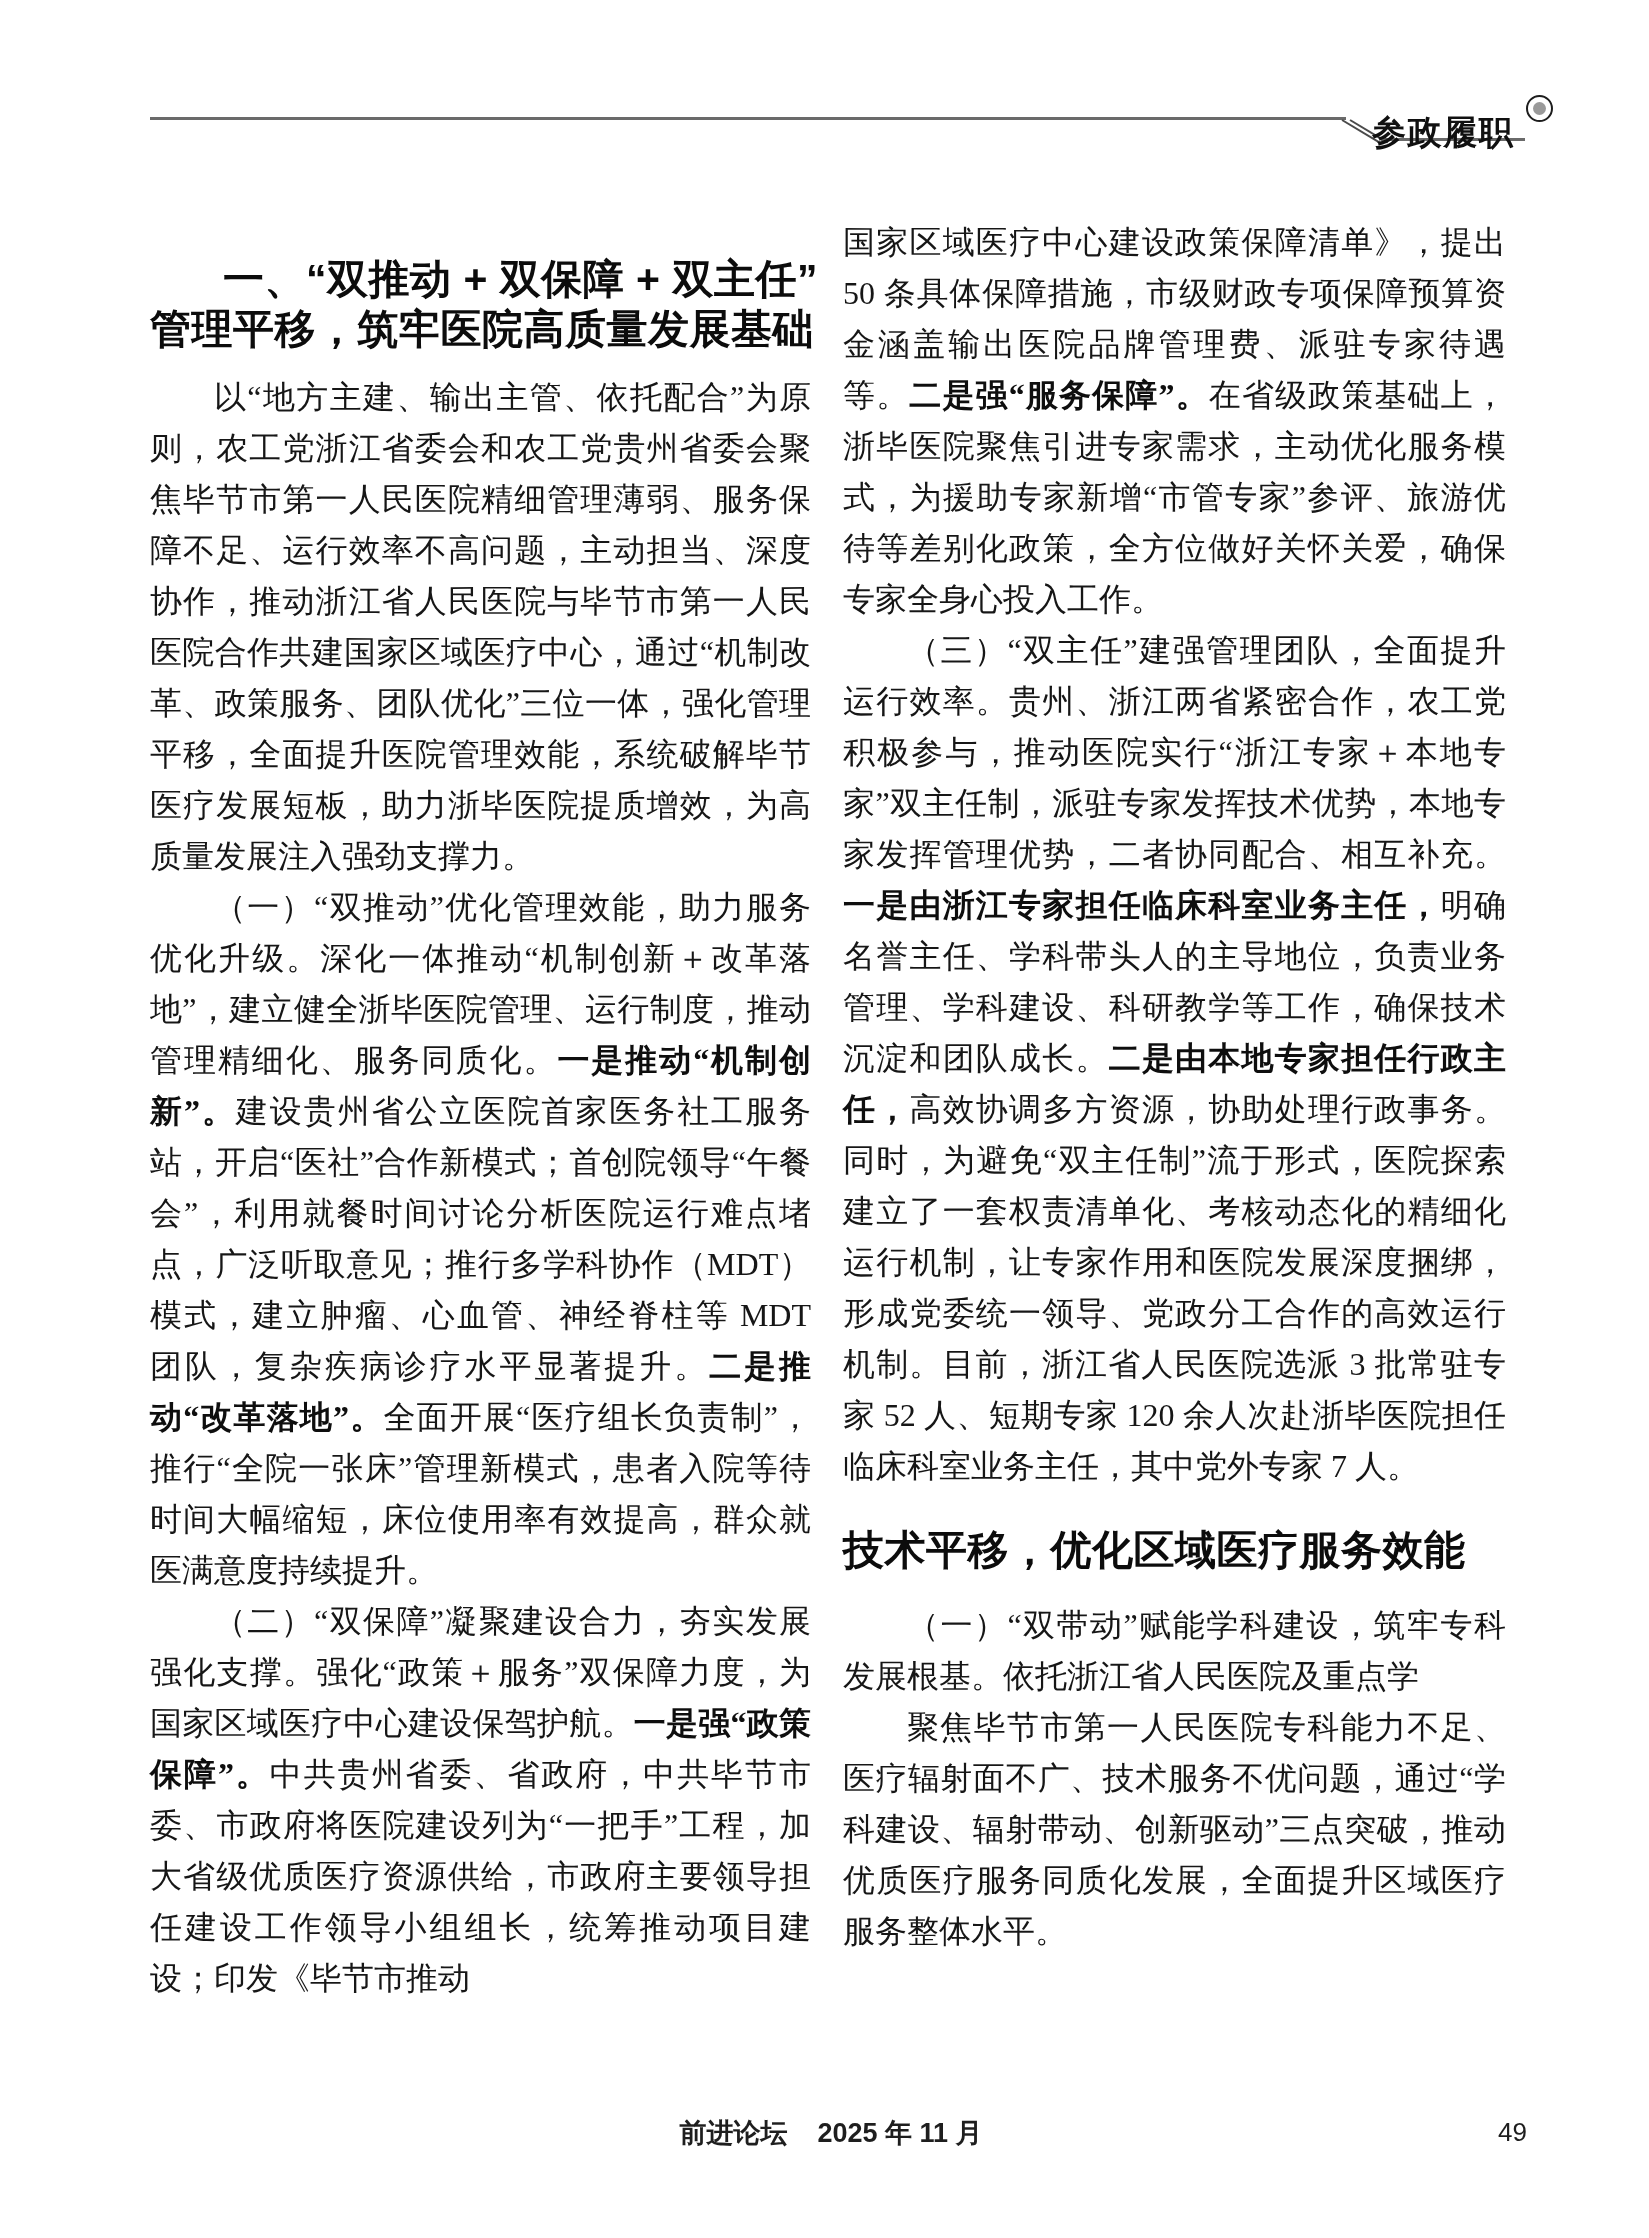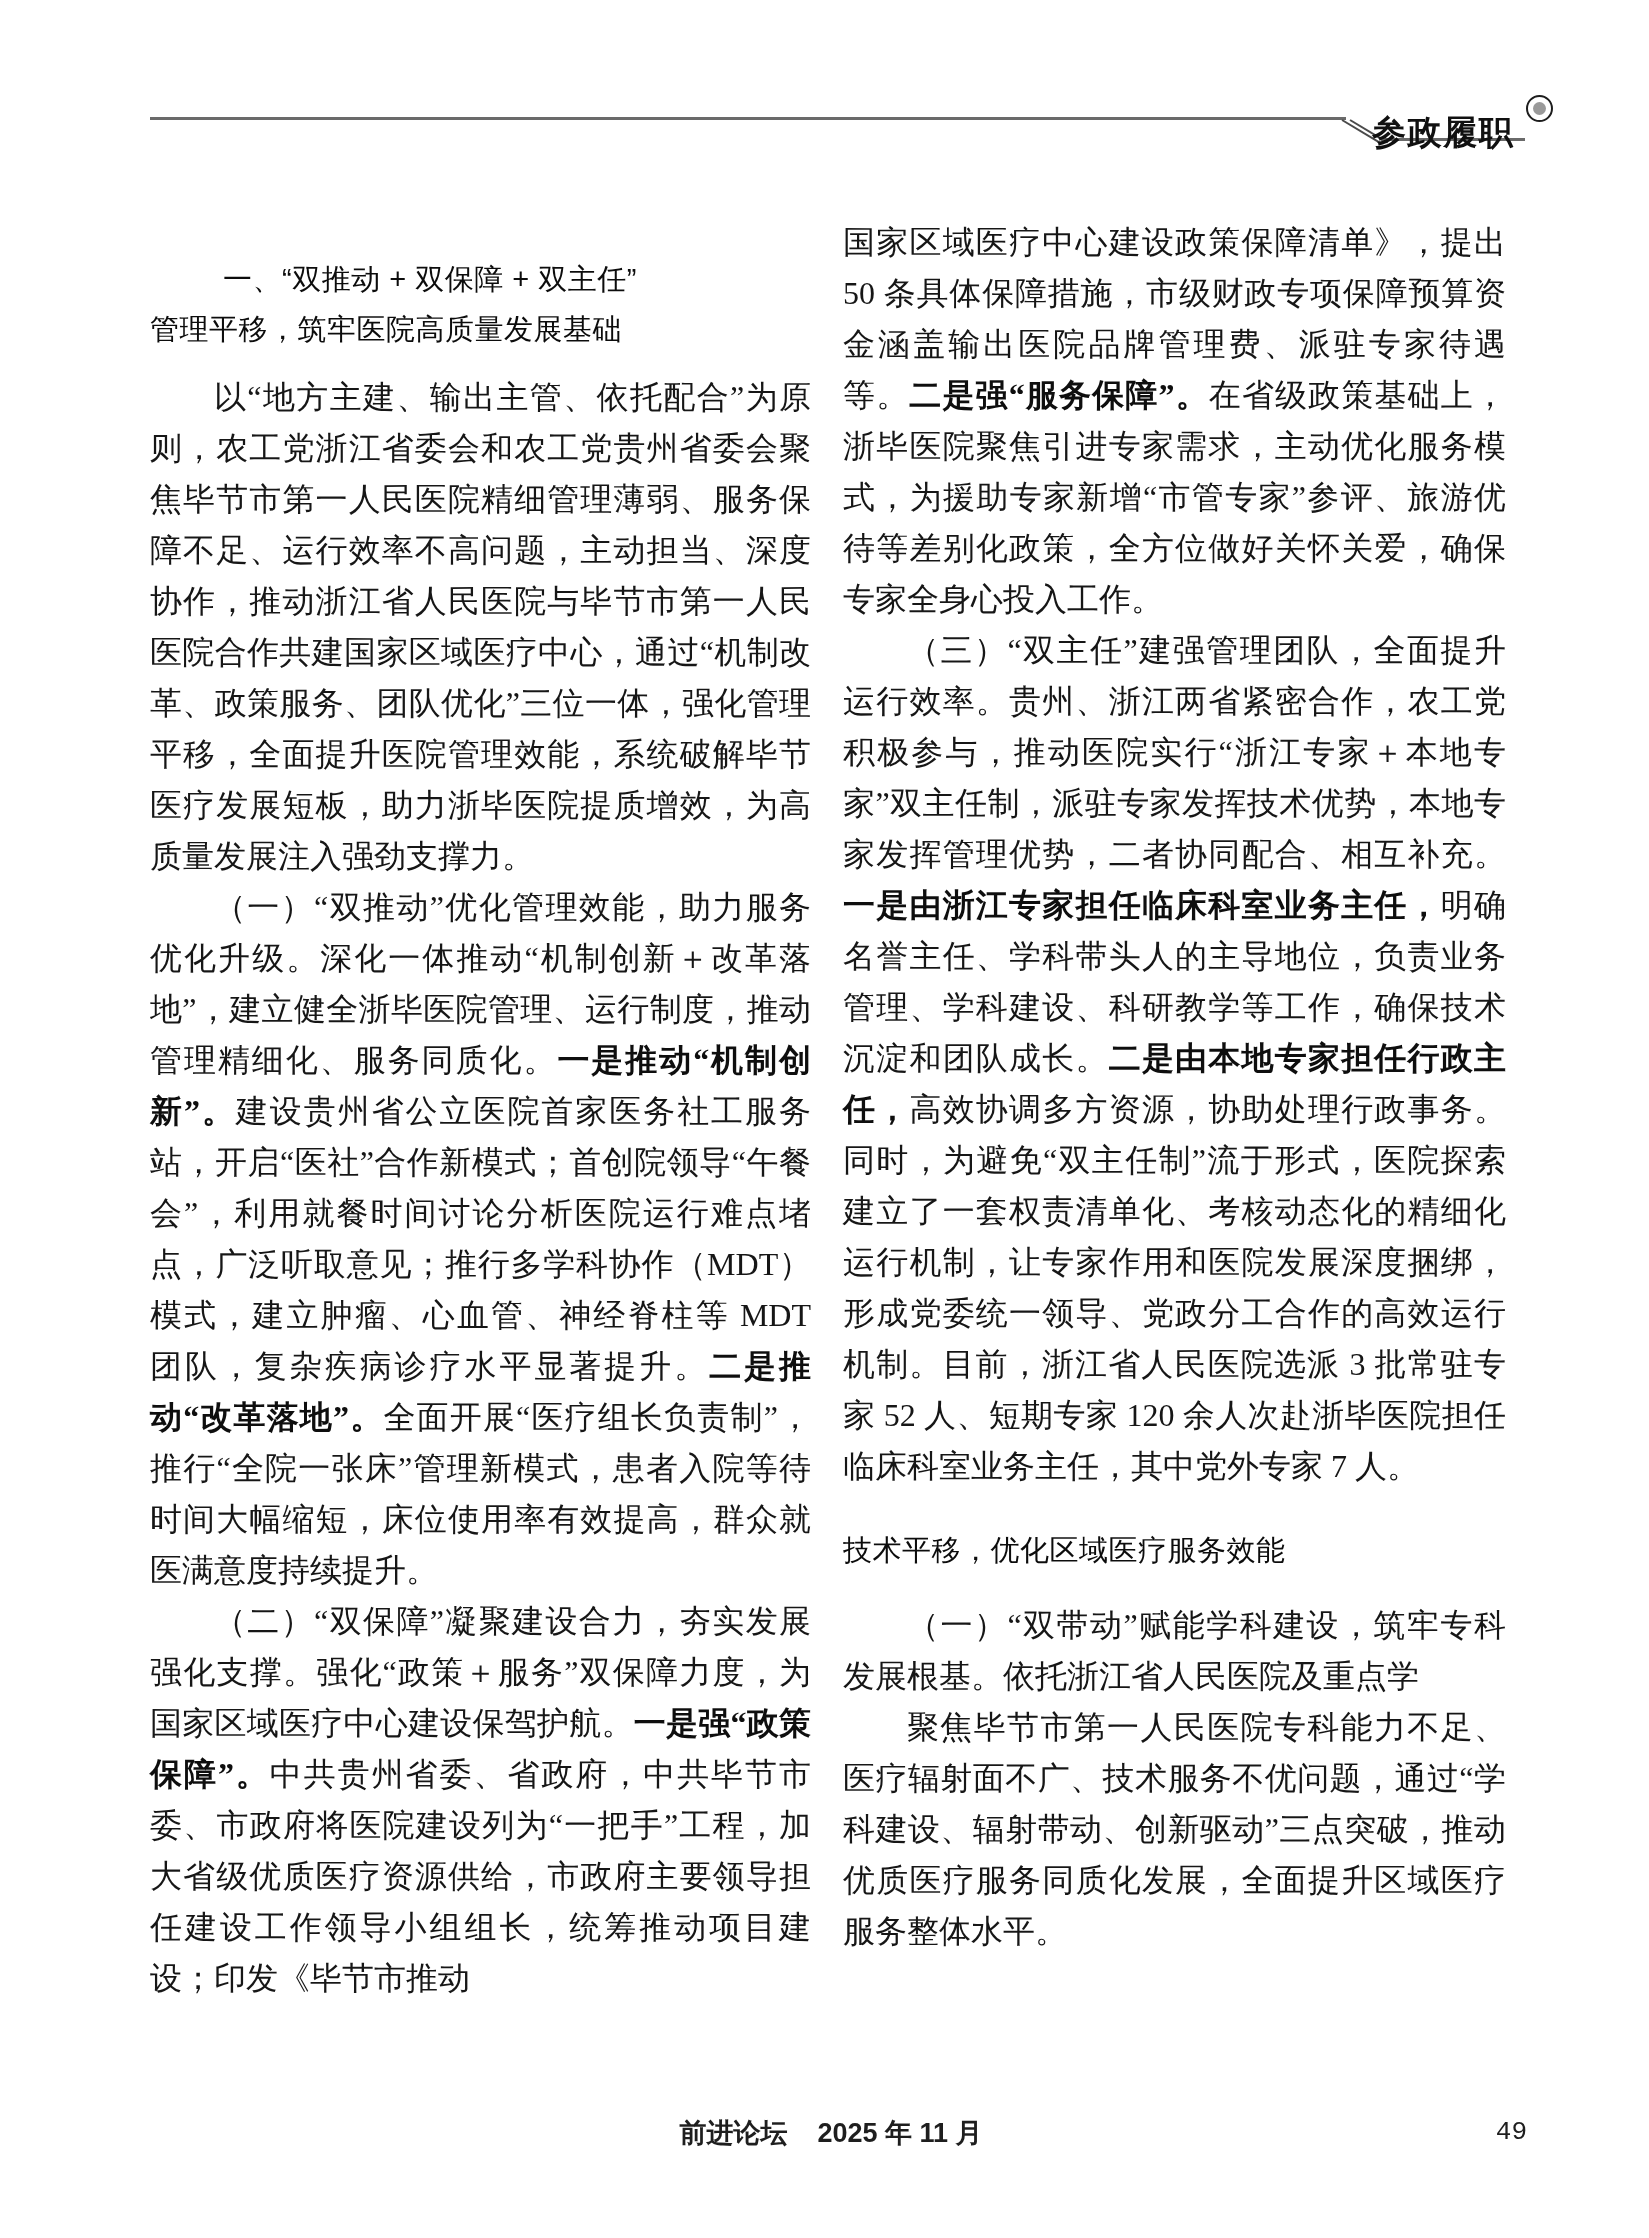--- a/index.html
+++ b/index.html
@@ -24,36 +24,36 @@
   .bullet .dot{width:13.5px;height:13.5px;border-radius:50%;background:#9a9a9a;}
   
   .col{position:absolute;margin-top:24px;}
   .col-left{left:150px;top:230px;width:661px;}
   .col-right{left:843px;top:193px;width:663px;}
   .para{margin:0;font-size:32px;line-height:51px;text-align:justify;color:#161616;}
   .para.ind{text-indent:64px;}
   .run{font-weight:400;}
   .run.bold{font-weight:700;color:#0e0e0e;}
   .h1{
-    font-family:"Liberation Sans", sans-serif;font-weight:400;font-size:29px;
+    font-family:"Liberation Sans", sans-serif;font-weight:700;font-size:41px;
     line-height:50px;color:#0c0c0c;letter-spacing:0.5px;
   }
   .h1 .h1-line{white-space:nowrap;}
   .h1 .indent2{padding-left:73px;}
   .h1.top{margin-bottom:17.7px;}
   .h1.mid{margin:33px 0 25px 0;}
   
   .footer{
     position:absolute;top:2115px;left:6px;width:1650px;text-align:center;
     font-family:"Liberation Sans", sans-serif;font-weight:700;font-size:27px;color:#1e1e1e;
   }
   .footer .issue{margin-left:30px;font-weight:700;}
   .pagenum{
     position:absolute;top:2117px;left:1465px;width:62px;text-align:right;
-    font-family:Liberation Mono, monospace;font-size:26px;font-weight:400;color:#1e1e1e;
+    font-family:Liberation Sans, sans-serif;font-size:26px;font-weight:400;color:#1e1e1e;
   }
 </style>
 </head>
 <body>
 
 <div>
 
   <div>
     <div class="rule-main"></div>
     <div class="diag d1"></div>

